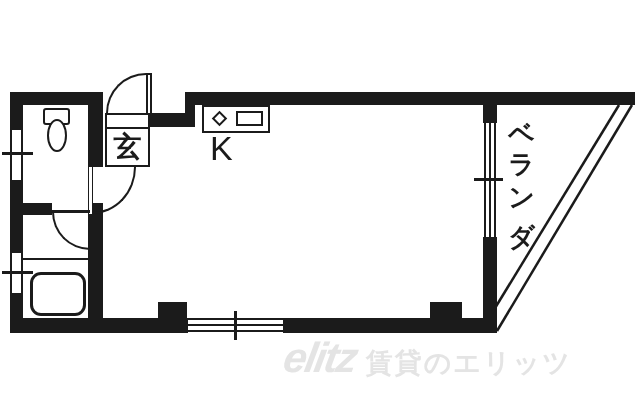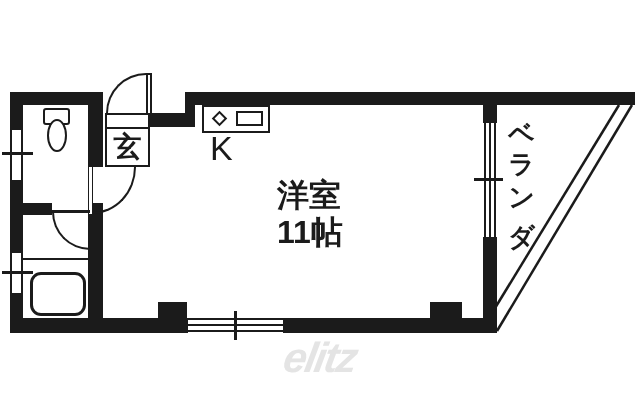--- a/index.html
+++ b/index.html
@@ -84,28 +84,25 @@
   <div class="line" style="left:52px;top:210px;width:38px;height:2.5px;"></div>
   <div class="arc bl" style="left:52px;top:212px;width:38px;height:38px;"></div>
   <div class="line" style="left:23px;top:258px;width:65px;height:2px;"></div>
   <div class="wbox" style="left:30px;top:272px;width:56px;height:44px;border-width:3px;border-radius:11px;"></div>
 
   <div class="wbox" style="left:202px;top:105px;width:68px;height:28px;border-width:2.5px;"></div>
   <div class="wbox" style="left:214px;top:113px;width:11px;height:11px;border-width:2px;transform:rotate(45deg);"></div>
   <div class="wbox" style="left:236px;top:111px;width:27px;height:15px;border-width:2.5px;"></div>
   <div class="label" id="k-label">K</div>
 
-  <div class="label" id="room-label">
-    <div>洋室</div>
-    <div>11帖</div>
-  </div>
 
   <div class="label" id="veranda-label">ベランダ</div>
   <svg class="overlay" width="640" height="416" viewBox="0 0 640 416">
     <line x1="632" y1="105" x2="497" y2="331" stroke="#1b1b1b" stroke-width="2.5"></line>
     <line x1="619" y1="105" x2="492" y2="313" stroke="#1b1b1b" stroke-width="2.5"></line>
   </svg>
 
   <div id="watermark">
     <span class="logo">elitz</span>
+    <span class="wm-text">賃貸のエリッツ</span>
   </div>
 
 </div>
 
 </body></html>

